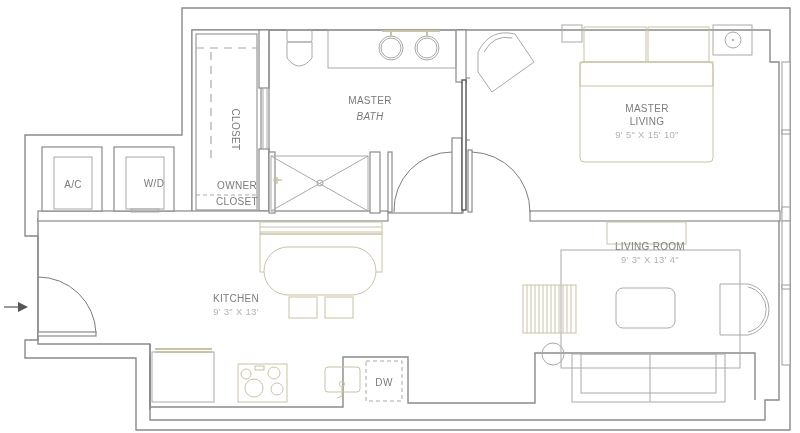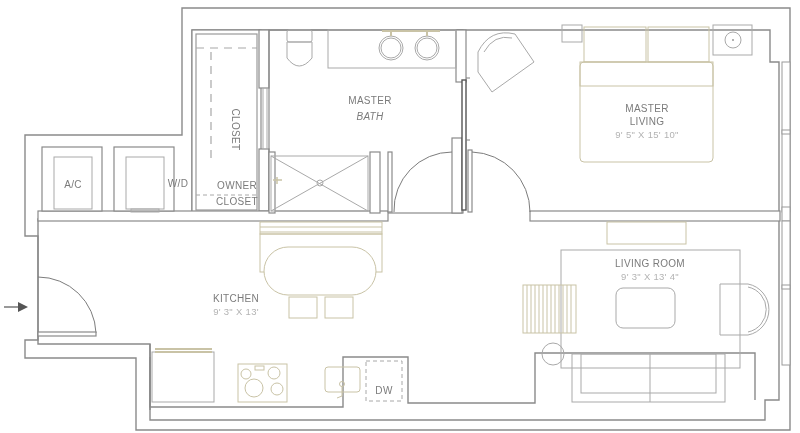--- a/index.html
+++ b/index.html
@@ -197,34 +197,34 @@
 <div class="label" style="left:597px; top:102px; width:100px;">
   <div>MASTER</div>
   <div>LIVING</div>
   <div class="dim">9' 5" X 15' 10"</div>
 </div>
 
 <div class="label" style="left:54px; top:178px; width:38px;">
   <span>A/C</span>
 </div>
 
-<div class="label" style="left:142px; top:177px; width:56px;padding-left:8px;">
+<div class="label" style="left:126px; top:177px; width:56px;">
   <span>W/D</span>
 </div>
 
 <div class="label" style="left:196px; top:292px; width:80px;">
   <div>KITCHEN</div>
   <div class="dim">9' 3" X 13'</div>
 </div>
 
-<div class="label" style="left:600px; top:257px; width:100px;">
+<div class="label" style="left:600px; top:240px; width:100px;">
   <div>LIVING ROOM</div>
   <div class="dim">9' 3" X 13' 4"</div>
 </div>
 
-<div class="label" style="left:366px; top:384px; width:36px;">
+<div class="label" style="left:366px; top:376px; width:36px;">
   <span>DW</span>
 </div>
 
 <svg class="arrow" style="left:3px; top:301px;" width="26" height="12" viewBox="0 0 26 12">
   <path d="M1 6 L16 6" stroke="#555" stroke-width="1.2"></path>
   <path d="M15 1 L25 6 L15 11 Z" fill="#555"></path>
 </svg>
 
 </body></html>

